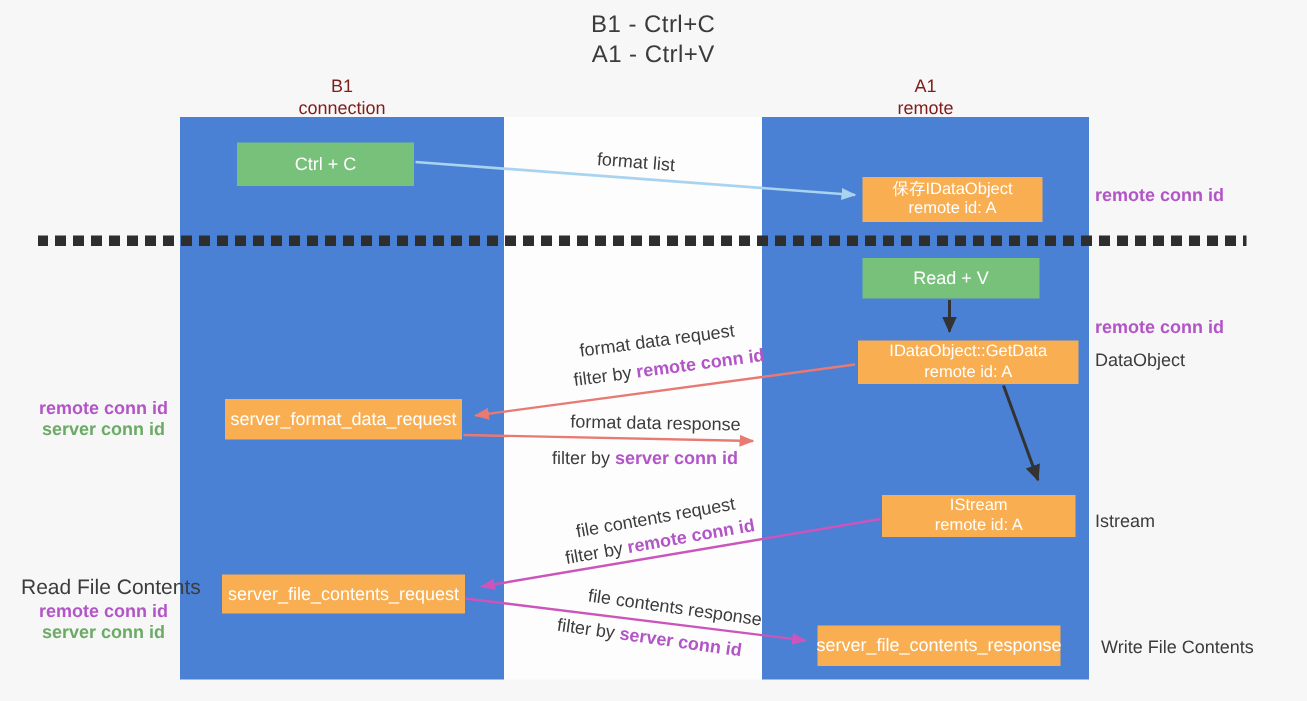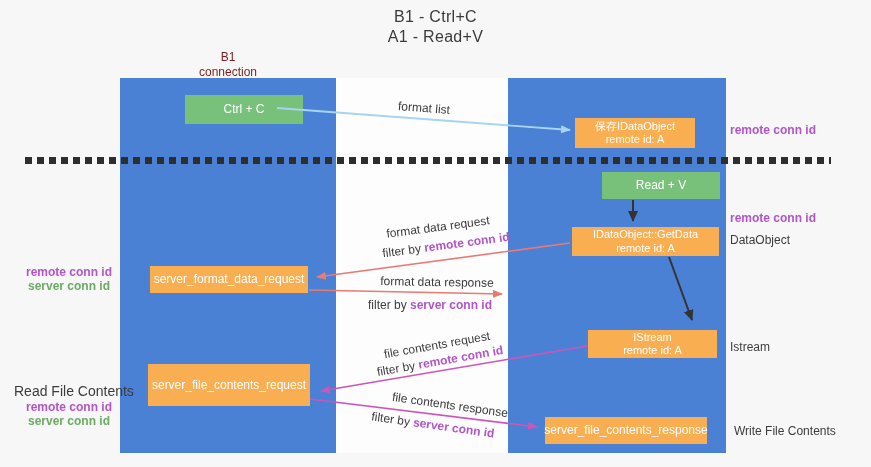--- a/index.html
+++ b/index.html
@@ -27,32 +27,32 @@
   #col-right{left:508px;width:218px;}
   #gap-panel{position:absolute;left:336px;top:78px;width:172px;height:375px;background:var(--panel);z-index:0;}
 
   
   #divider{position:absolute;left:25px;top:157px;width:806px;height:7px;z-index:3;
            background:repeating-linear-gradient(90deg,var(--dash-color) 0 7px,transparent 7px 12px);}
 
   
   .node{position:absolute;z-index:2;display:flex;flex-direction:column;align-items:center;
         justify-content:center;color:#fff;text-align:center;font-size:12px;line-height:1.2;}
-  .node.green{background:var(--box-green);margin-left:27px;}
+  .node.green{background:var(--box-green);}
   .node.orange{background:var(--box-orange);}
   .node .l2{font-size:11px;}
   .node.two{font-size:11px;}
   #node-ctrl-c{left:158px;top:95px;width:118px;height:29px;}
   #node-save{left:575px;top:118px;width:120px;height:30px;}
   #node-ctrl-v{left:575px;top:172px;width:118px;height:27px;}
   #node-getdata{left:572px;top:227px;width:147px;height:29px;}
   #node-format-req{left:150px;top:266px;width:158px;height:27px;}
   #node-format-res{left:510px;top:282px;width:155px;height:26px;}
   #node-istream{left:588px;top:330px;width:129px;height:28px;}
-  #node-file-req{left:148px;top:364px;width:162px;height:42px;}
+  #node-file-req{left:148px;top:383px;width:162px;height:26px;}
   #node-file-res{left:545px;top:417px;width:162px;height:27px;}
 
   
   .side{position:absolute;font-size:12px;white-space:nowrap;z-index:5;}
   .purple{color:var(--label-purple);font-weight:bold;}
   .greenlbl{color:var(--label-green);font-weight:bold;}
   #lbl-remote-top{left:730px;top:123px;}
   #lbl-remote-mid{left:730px;top:211px;}
   #lbl-dataobject{left:730px;top:233px;}
   #lbl-istream{left:730px;top:340px;}
@@ -84,26 +84,30 @@
   .f-blue{fill:var(--arrow-blue);} .f-salmon{fill:var(--arrow-salmon);}
   .f-magenta{fill:var(--arrow-magenta);} .f-black{fill:var(--arrow-black);}
 </style>
 </head>
 <body>
 
 <div id="canvas">
 
   <div id="title">
     <div>B1 - Ctrl+C</div>
-    <div>A1 - Read+V</div>
+    <div>A1 - Ctrl+V</div>
   </div>
 
   <div id="lane-left-header" class="lane-header">
     <div>B1</div>
     <div>connection</div>
+  </div>
+  <div id="lane-right-header" class="lane-header">
+    <div>A1</div>
+    <div>remote</div>
   </div>
 
   <div id="gap-panel"></div>
   <div id="col-left" class="column"></div>
   <div id="col-right" class="column"></div>
 
   <div id="divider"></div>
 
   <svg id="svg-layer" width="871" height="467" viewBox="0 0 871 467">
     <defs>

